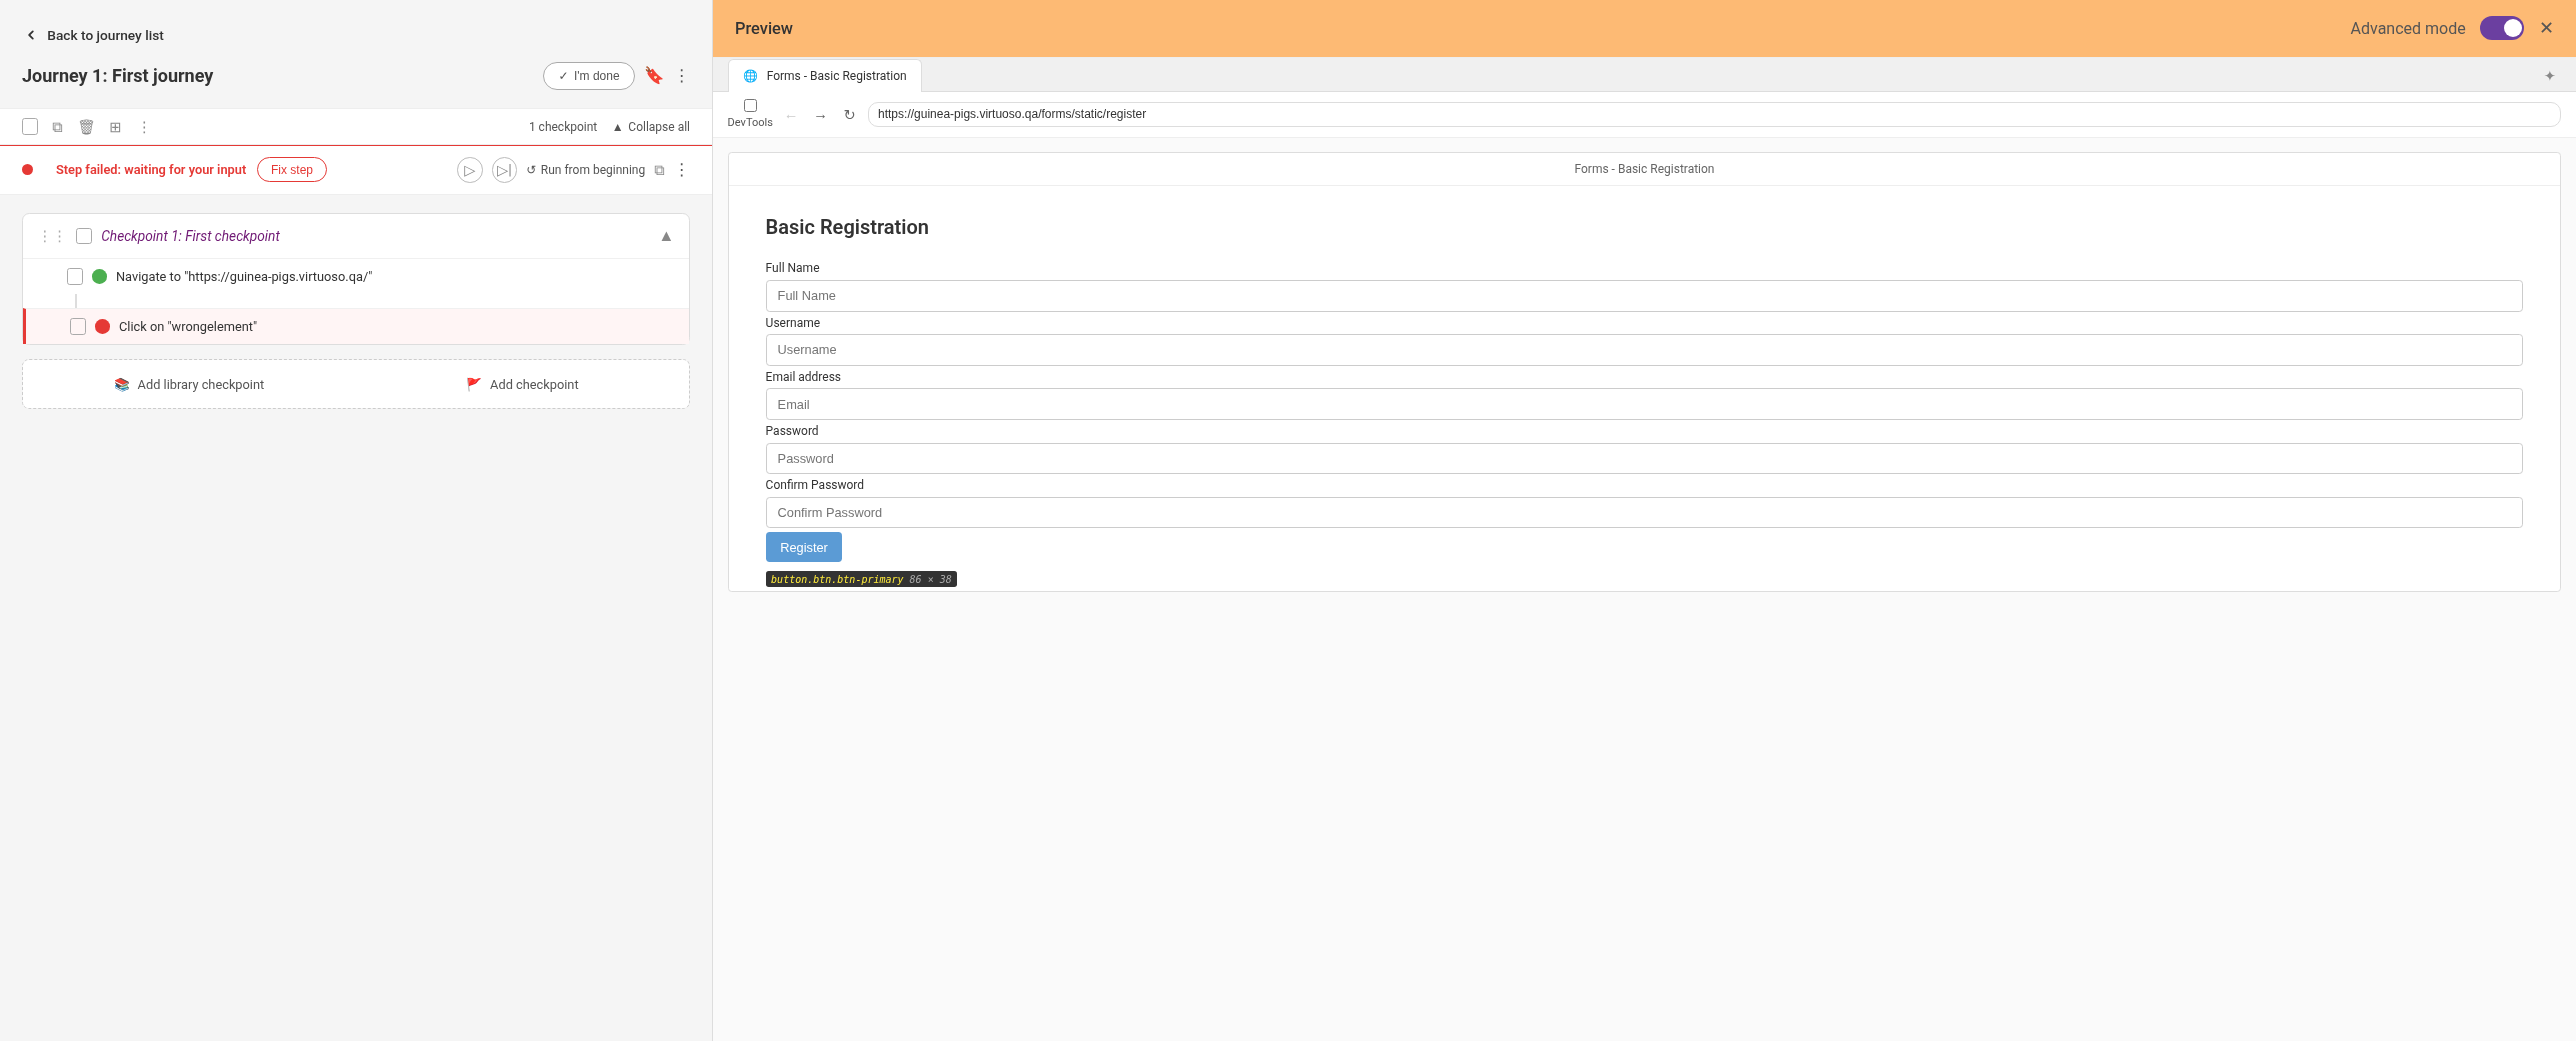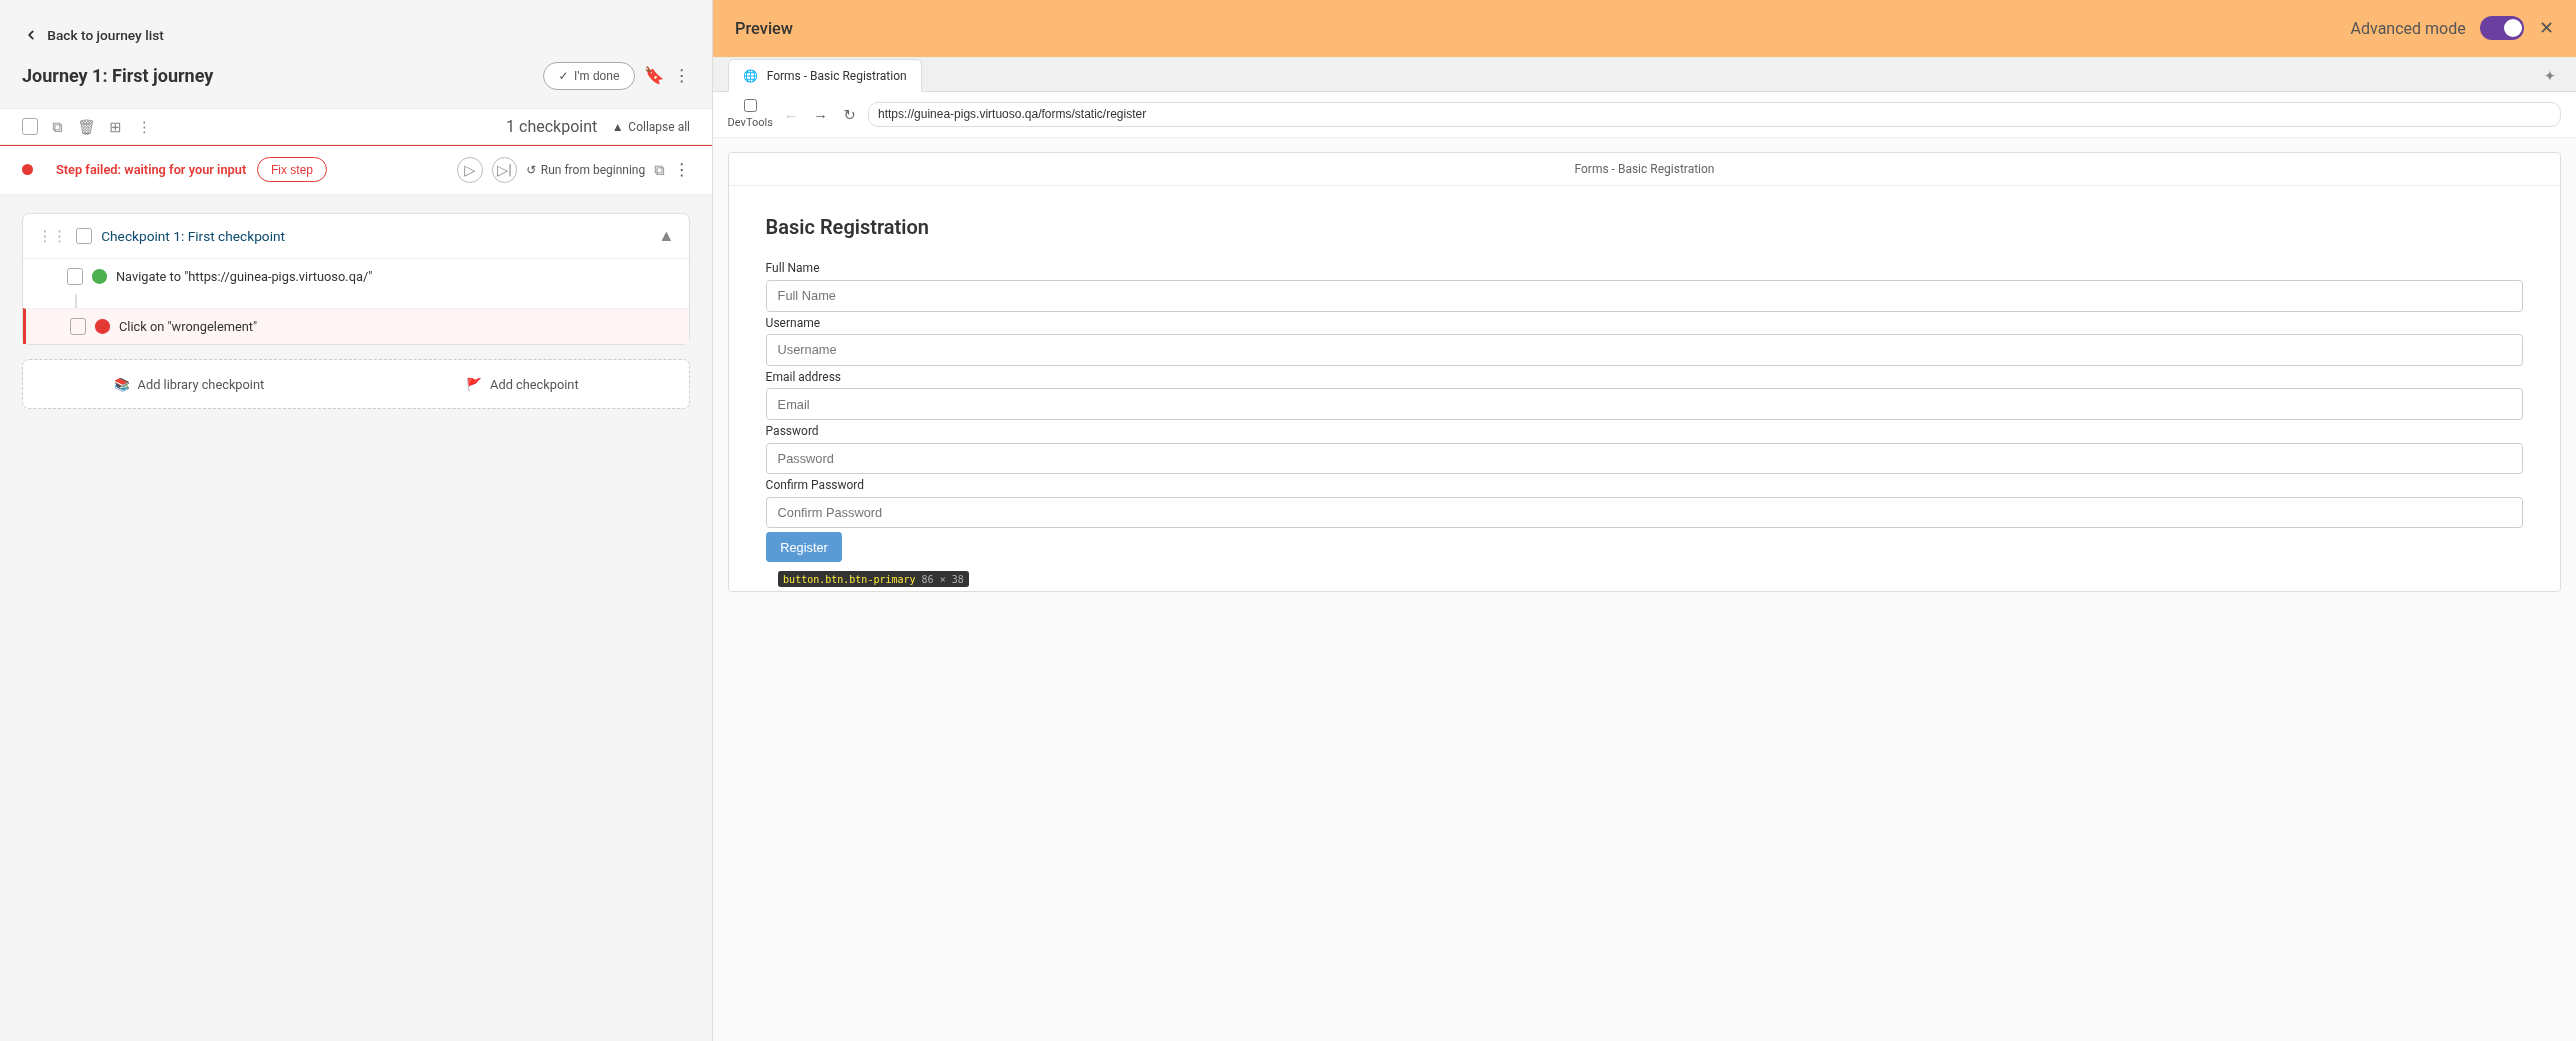--- a/index.html
+++ b/index.html
@@ -17,39 +17,39 @@
     .journey-actions { display: flex; align-items: center; gap: 9px; }
     .im-done-btn { display: flex; align-items: center; gap: 5.5px; padding: 6.4px 14.6px; border: 1.4px solid #aaa; border-radius: 18px; background: white; font-size: 12px; cursor: pointer; color: #555; }
     .bookmark-icon { color: #555; font-size: 16.4px; cursor: pointer; }
     .more-icon { color: #555; font-size: 16.4px; cursor: pointer; }
 
     .toolbar { display: flex; align-items: center; padding: 7.3px 22px; background: white; border-top: 0.9px solid #eee; border-bottom: 0.9px solid #eee; gap: 9px; }
     .toolbar-left { display: flex; align-items: center; gap: 9px; flex: 1; }
     .toolbar-checkbox { width: 16.4px; height: 16.4px; border: 1.4px solid #aaa; border-radius: 2.7px; cursor: pointer; }
     .toolbar-icon { width: 20px; height: 20px; color: #888; cursor: pointer; display: flex; align-items: center; justify-content: center; font-size: 14.6px; }
     .toolbar-right { display: flex; align-items: center; gap: 14.6px; }
-    .checkpoint-count { font-size: 16px; color: #555; }
+    .checkpoint-count { font-size: 12px; color: #555; }
     .collapse-all { display: flex; align-items: center; gap: 4.6px; font-size: 12px; color: #555; cursor: pointer; }
 
     .error-bar { display: flex; align-items: center; gap: 11px; padding: 11px 22px; background: #fff; border-top: 1.8px solid #e53935; border-bottom: 0.9px solid #eee; }
     .error-dot { width: 11px; height: 11px; border-radius: 50%; background: #e53935; flex-shrink: 0; }
     .error-text { color: #e53935; font-size: 12.8px; font-weight: 600; margin-left: 12px; }
     .fix-step-btn { padding: 4.6px 12.8px; border: 1.4px solid #e53935; border-radius: 14.6px; background: white; color: #e53935; font-size: 12px; font-weight: 500; cursor: pointer; white-space: nowrap; }
     .error-actions { display: flex; align-items: center; gap: 9px; margin-left: auto; }
     .play-btn { width: 25.6px; height: 25.6px; border: 1.4px solid #bbb; border-radius: 50%; display: flex; align-items: center; justify-content: center; cursor: pointer; background: white; color: #888; }
     .run-btn { display: flex; align-items: center; gap: 4.6px; font-size: 12px; color: #555; cursor: pointer; }
     .split-icon { font-size: 14.6px; color: #888; cursor: pointer; }
 
     .main-content { flex: 1; overflow-y: auto; padding: 18px 22px; }
 
     .checkpoint-card { background: white; border-radius: 7.3px; border: 0.9px solid #ddd; margin-bottom: 14.6px; }
     .checkpoint-header { display: flex; align-items: center; padding: 12.8px 14.6px; gap: 9px; }
     .drag-handle { color: #aaa; cursor: grab; font-size: 14.6px; }
     .checkpoint-checkbox { width: 16.4px; height: 16.4px; border: 1.4px solid #aaa; border-radius: 2.7px; cursor: pointer; }
-    .checkpoint-title { color: #0c4a6e; font-size: 13.7px; flex: 1; }
+    .checkpoint-title { font-style: italic; color: #701a75; font-size: 13.7px; flex: 1; }
     .chevron-up { color: #888; cursor: pointer; font-size: 16.4px; }
 
     .step-item { display: flex; align-items: center; padding: 9px 14.6px 9px 44px; gap: 9px; border-top: 0.9px solid #f0f0f0; }
     .step-checkbox { width: 16.4px; height: 16.4px; border: 1.4px solid #aaa; border-radius: 2.7px; cursor: pointer; flex-shrink: 0; }
     .step-status-green { width: 14.6px; height: 14.6px; border-radius: 50%; background: #4caf50; flex-shrink: 0; }
     .step-status-red { width: 14.6px; height: 14.6px; border-radius: 50%; background: #e53935; flex-shrink: 0; }
     .step-text { font-size: 12.8px; color: #333; }
     .step-item.error-step { background: #fff5f5; }
     .step-connector { width: 1.8px; height: 14.6px; background: #ddd; margin-left: 52px; }
 
@@ -88,21 +88,21 @@
     .preview-frame-title { text-align: center; padding: 9px; font-size: 12px; color: #666; border-bottom: 0.9px solid #eee; }
 
     .form-container { padding: 29px 37px; }
     .form-title { font-size: 20px; font-weight: 600; color: #333; margin-bottom: 22px; }
     .form-group { margin-bottom: 4px; }
     .form-label { font-size: 12px; color: #333; margin-bottom: 4.6px; display: block; }
     .form-input { width: 100%; padding: 7.3px 11px; border: 0.9px solid #ccc; border-radius: 3.7px; font-size: 12.8px; color: #999; }
 
     .register-btn-wrapper { position: relative; display: inline-block; }
     .register-btn { padding: 7.3px 14.6px; background: #5b9bd5; border: none; border-radius: 3.7px; color: white; font-size: 12.8px; cursor: pointer; }
-    .tooltip-label { position: absolute; bottom: -25.6px; left: 12px; background: #333; color: #ffeb3b; font-family: monospace; font-size: 10px; white-space: nowrap; padding: 2.7px 5.5px; border-radius: 2.7px; }
+    .tooltip-label { position: absolute; bottom: -25.6px; left: 0; background: #333; color: #ffeb3b; font-family: monospace; font-size: 10px; white-space: nowrap; padding: 2.7px 5.5px; border-radius: 2.7px; font-style: italic; }
   </style>
 </head>
 <body>
 
 <div class="left-panel">
 
   <div class="back-btn">
     <svg viewBox="0 0 20 20" fill="currentColor">
       <path fill-rule="evenodd" d="M12.707 5.293a1 1 0 010 1.414L9.414 10l3.293 3.293a1 1 0 01-1.414 1.414l-4-4a1 1 0 010-1.414l4-4a1 1 0 011.414 0z" clip-rule="evenodd"></path>
     </svg>

